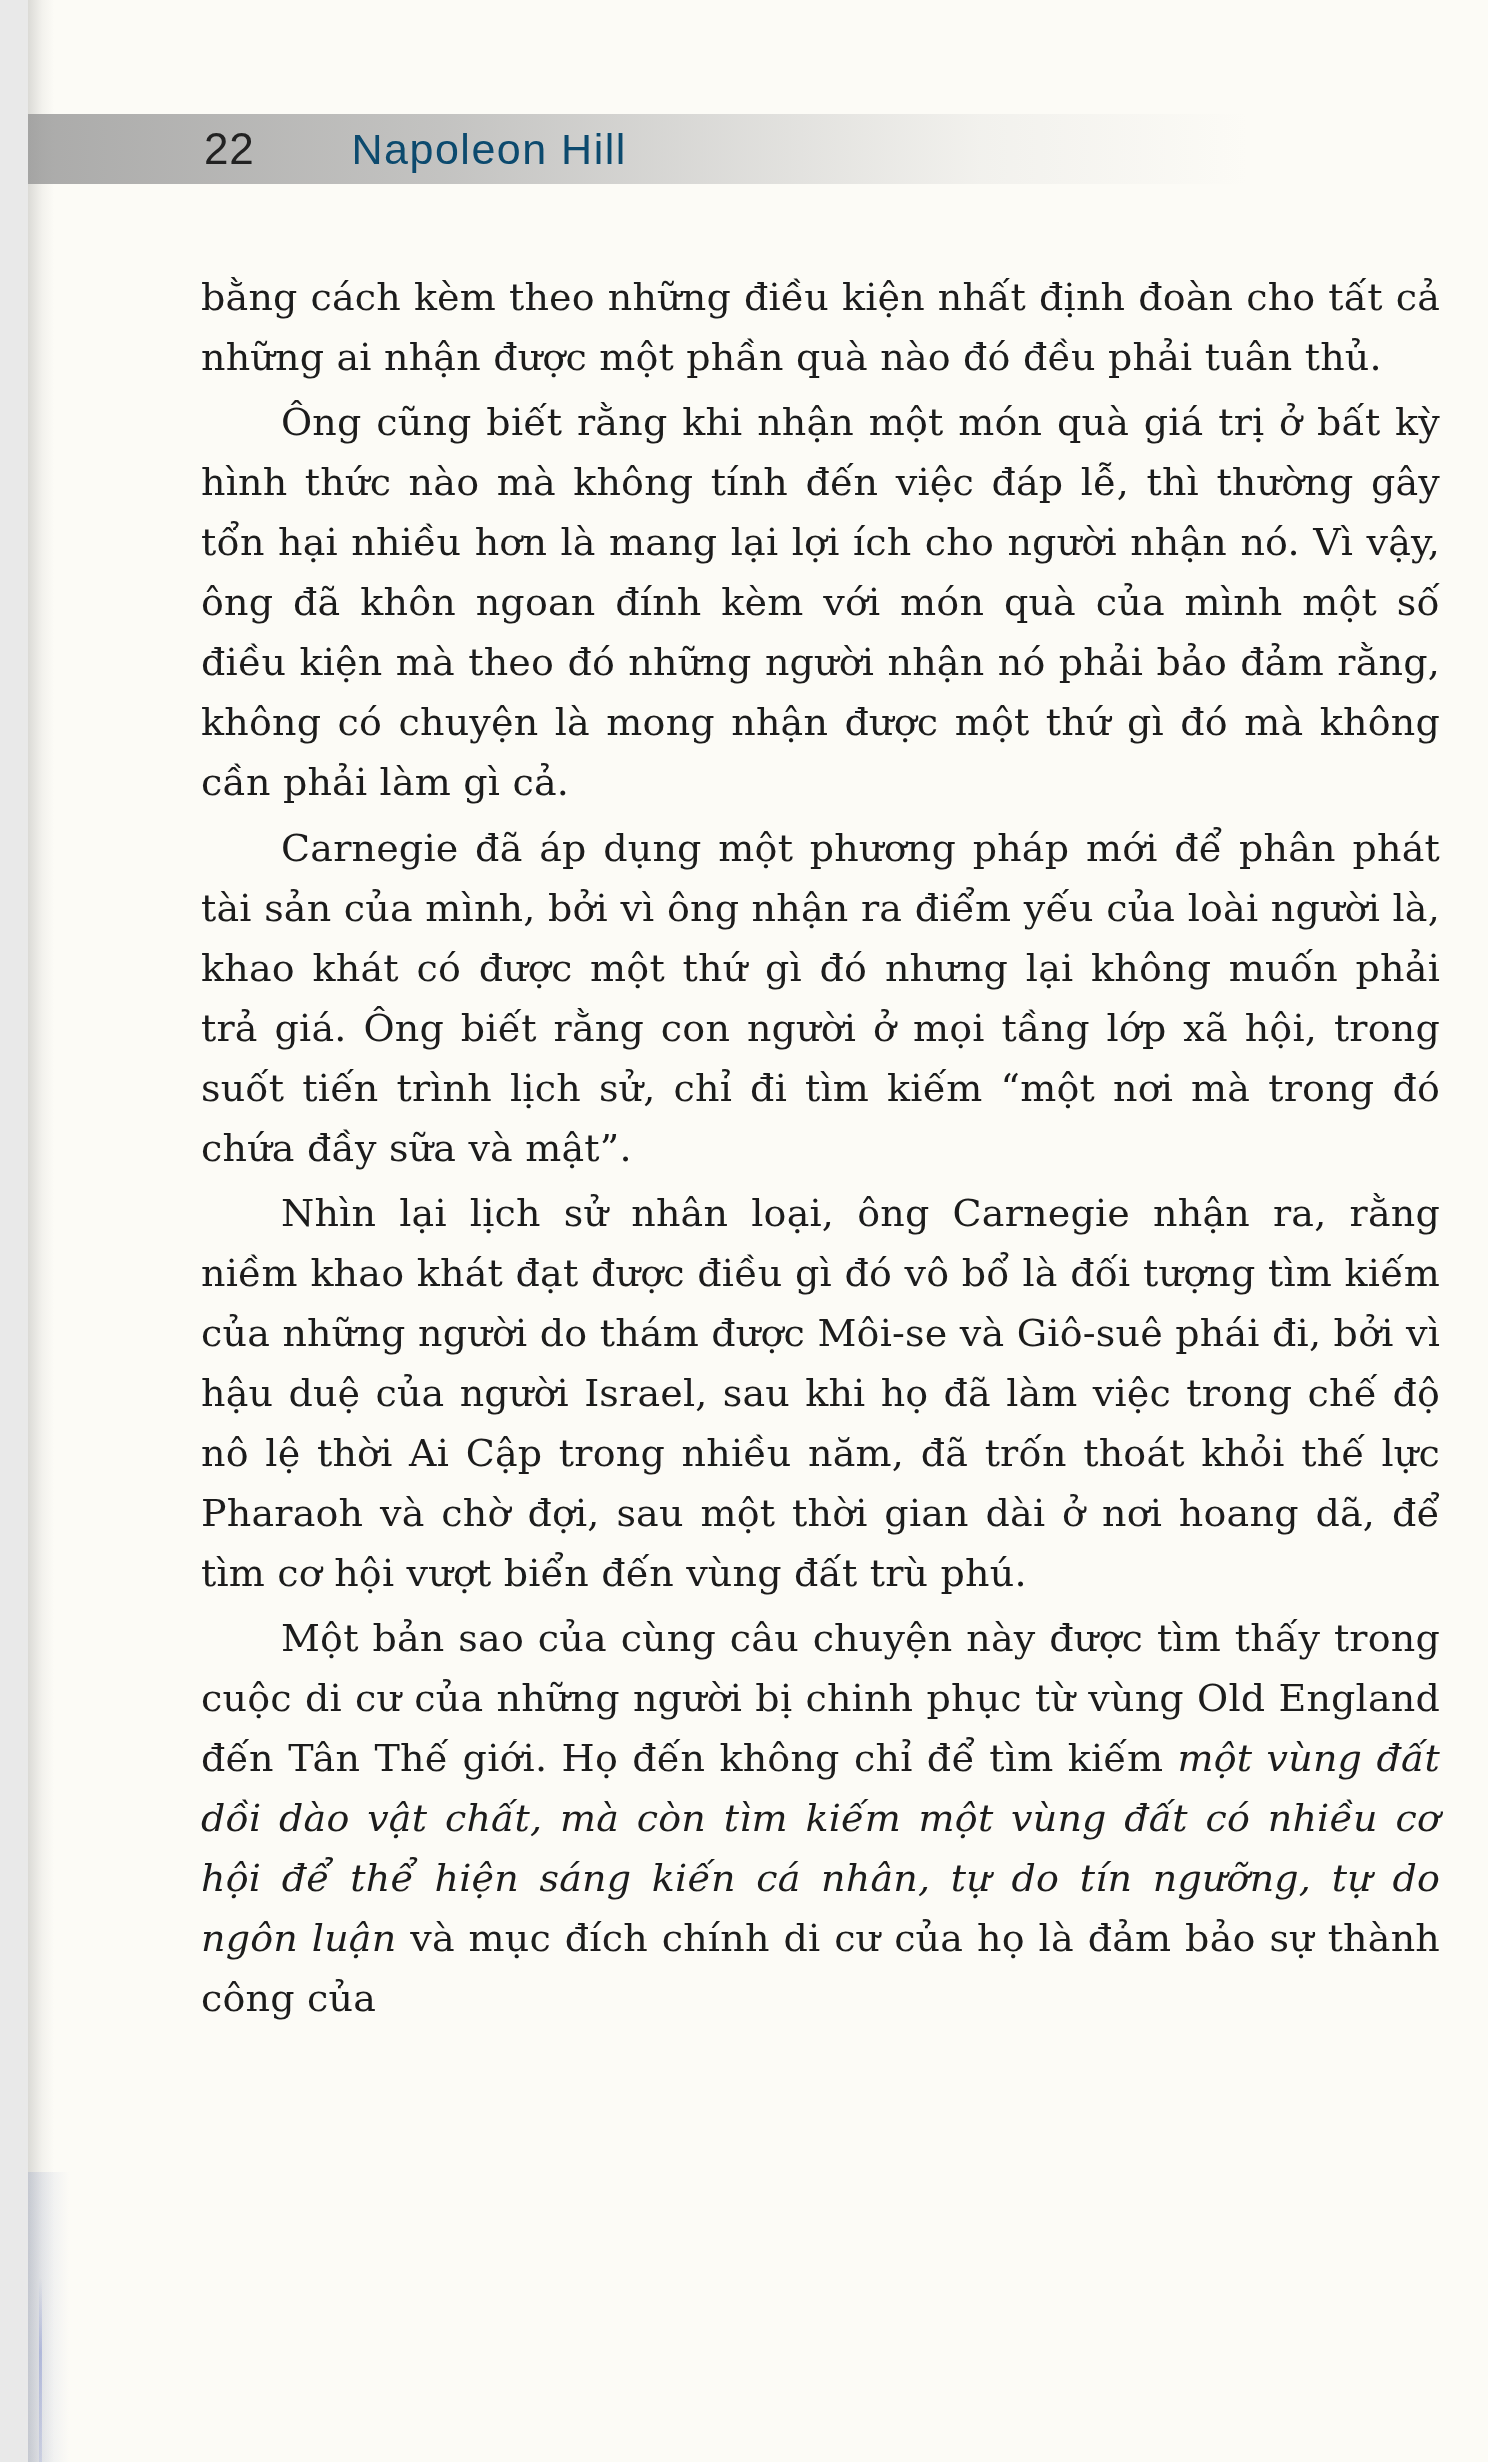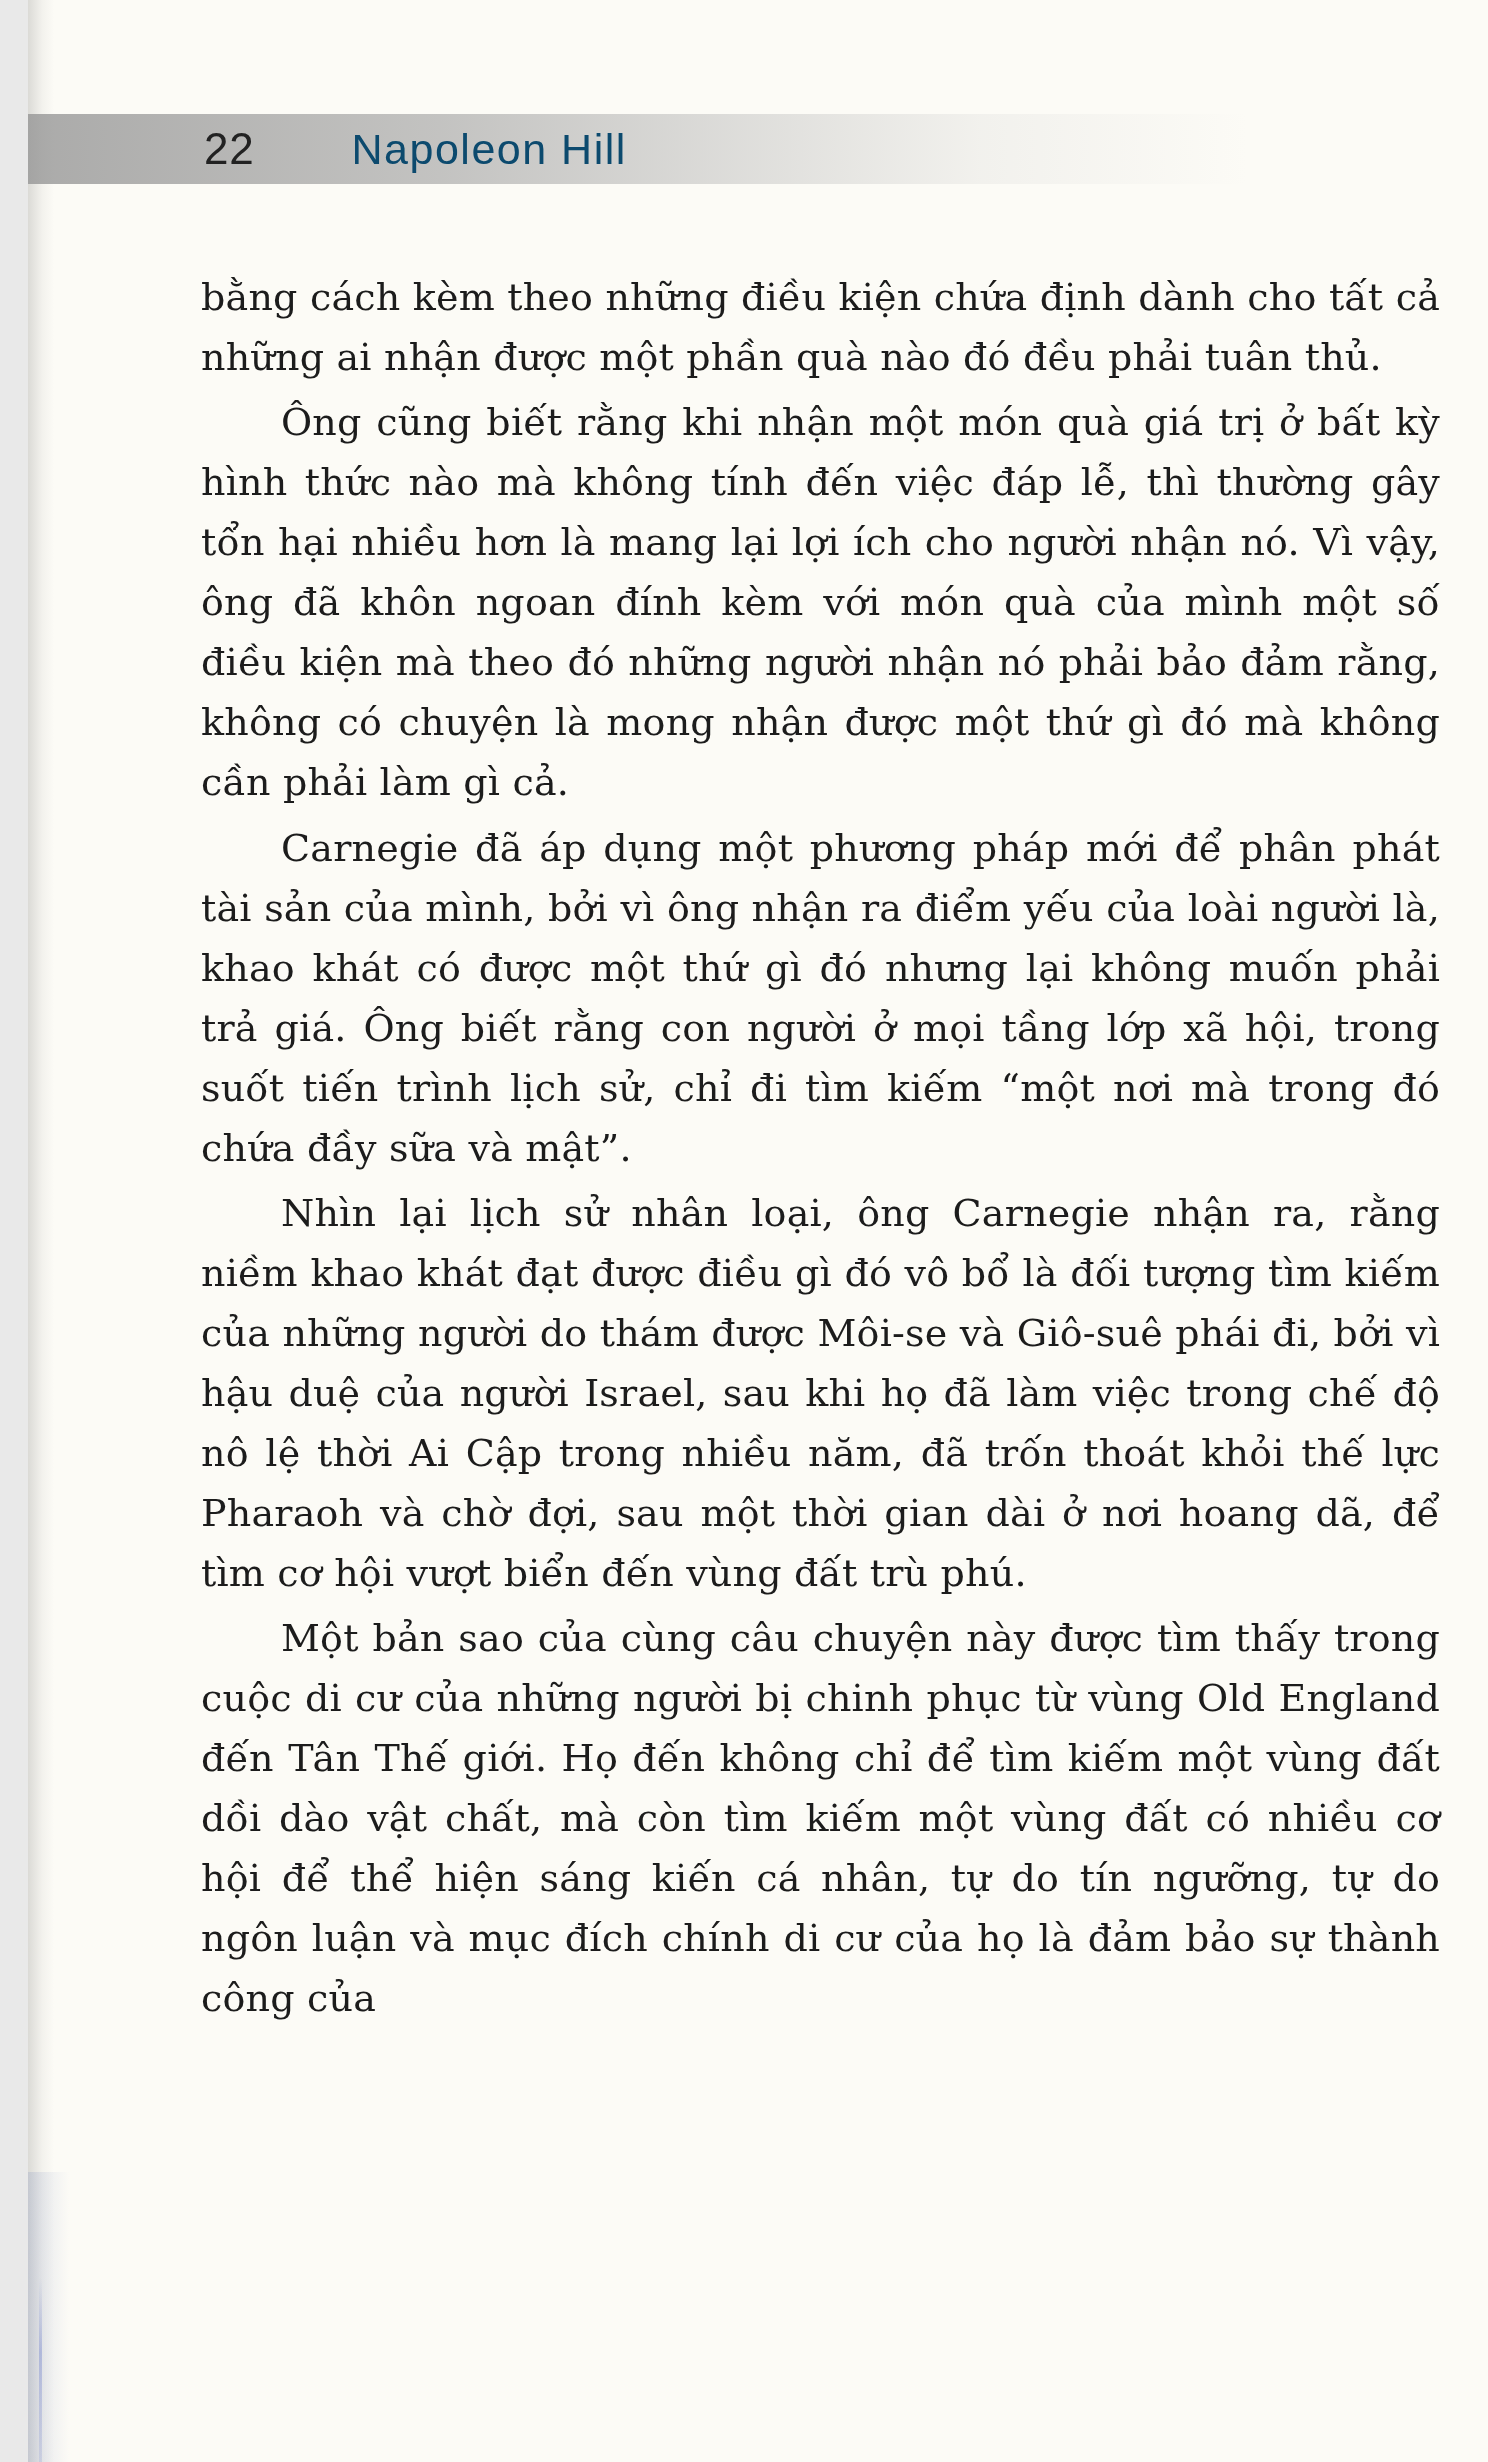--- a/index.html
+++ b/index.html
@@ -86,40 +86,41 @@
     letter-spacing: 0.2px;
   }
   .text-block p {
     margin: 0 0 5.3px 0;
     padding: 0;
   }
   .text-block p.indent {
     text-indent: 80px;
   }
   .em {
+    font-style: italic;
   }
 </style>
 </head>
 <body>
 
 <div class="page">
 
   <div class="gutter-shadow"></div>
   <div class="bottom-smear"></div>
   <div class="edge-line"></div>
 
   <div class="header-band"></div>
 
   <div class="header-row">
     <span class="page-number">22</span>
     <span class="header-title">Napoleon Hill</span>
   </div>
 
   <div class="text-block">
-    <p>bằng cách kèm theo những điều kiện chứa định dành cho tất cả những ai nhận được một phần quà nào đó đều phải tuân thủ.</p>
+    <p>bằng cách kèm theo những điều kiện nhất định đoàn cho tất cả những ai nhận được một phần quà nào đó đều phải tuân thủ.</p>
     <p class="indent">Ông cũng biết rằng khi nhận một món quà giá trị ở bất kỳ hình thức nào mà không tính đến việc đáp lễ, thì thường gây tổn hại nhiều hơn là mang lại lợi ích cho người nhận nó. Vì vậy, ông đã khôn ngoan đính kèm với món quà của mình một số điều kiện mà theo đó những người nhận nó phải bảo đảm rằng, không có chuyện là mong nhận được một thứ gì đó mà không cần phải làm gì cả.</p>
     <p class="indent">Carnegie đã áp dụng một phương pháp mới để phân phát tài sản của mình, bởi vì ông nhận ra điểm yếu của loài người là, khao khát có được một thứ gì đó nhưng lại không muốn phải trả giá. Ông biết rằng con người ở mọi tầng lớp xã hội, trong suốt tiến trình lịch sử, chỉ đi tìm kiếm “một nơi mà trong đó chứa đầy sữa và mật”.</p>
     <p class="indent">Nhìn lại lịch sử nhân loại, ông Carnegie nhận ra, rằng niềm khao khát đạt được điều gì đó vô bổ là đối tượng tìm kiếm của những người do thám được Môi-se và Giô-suê phái đi, bởi vì hậu duệ của người Israel, sau khi họ đã làm việc trong chế độ nô lệ thời Ai Cập trong nhiều năm, đã trốn thoát khỏi thế lực Pharaoh và chờ đợi, sau một thời gian dài ở nơi hoang dã, để tìm cơ hội vượt biển đến vùng đất trù phú.</p>
     <p class="indent"><span>Một bản sao của cùng câu chuyện này được tìm thấy trong cuộc di cư của những người bị chinh phục từ vùng Old England đến Tân Thế giới. Họ đến không chỉ để tìm kiếm </span><span class="em">một vùng đất dồi dào vật chất, mà còn tìm kiếm một vùng đất có nhiều cơ hội để thể hiện sáng kiến cá nhân, tự do tín ngưỡng, tự do ngôn luận</span><span> và mục đích chính di cư của họ là đảm bảo sự thành công của</span></p>
   </div>
 
 </div>
 
 
 </body></html>

